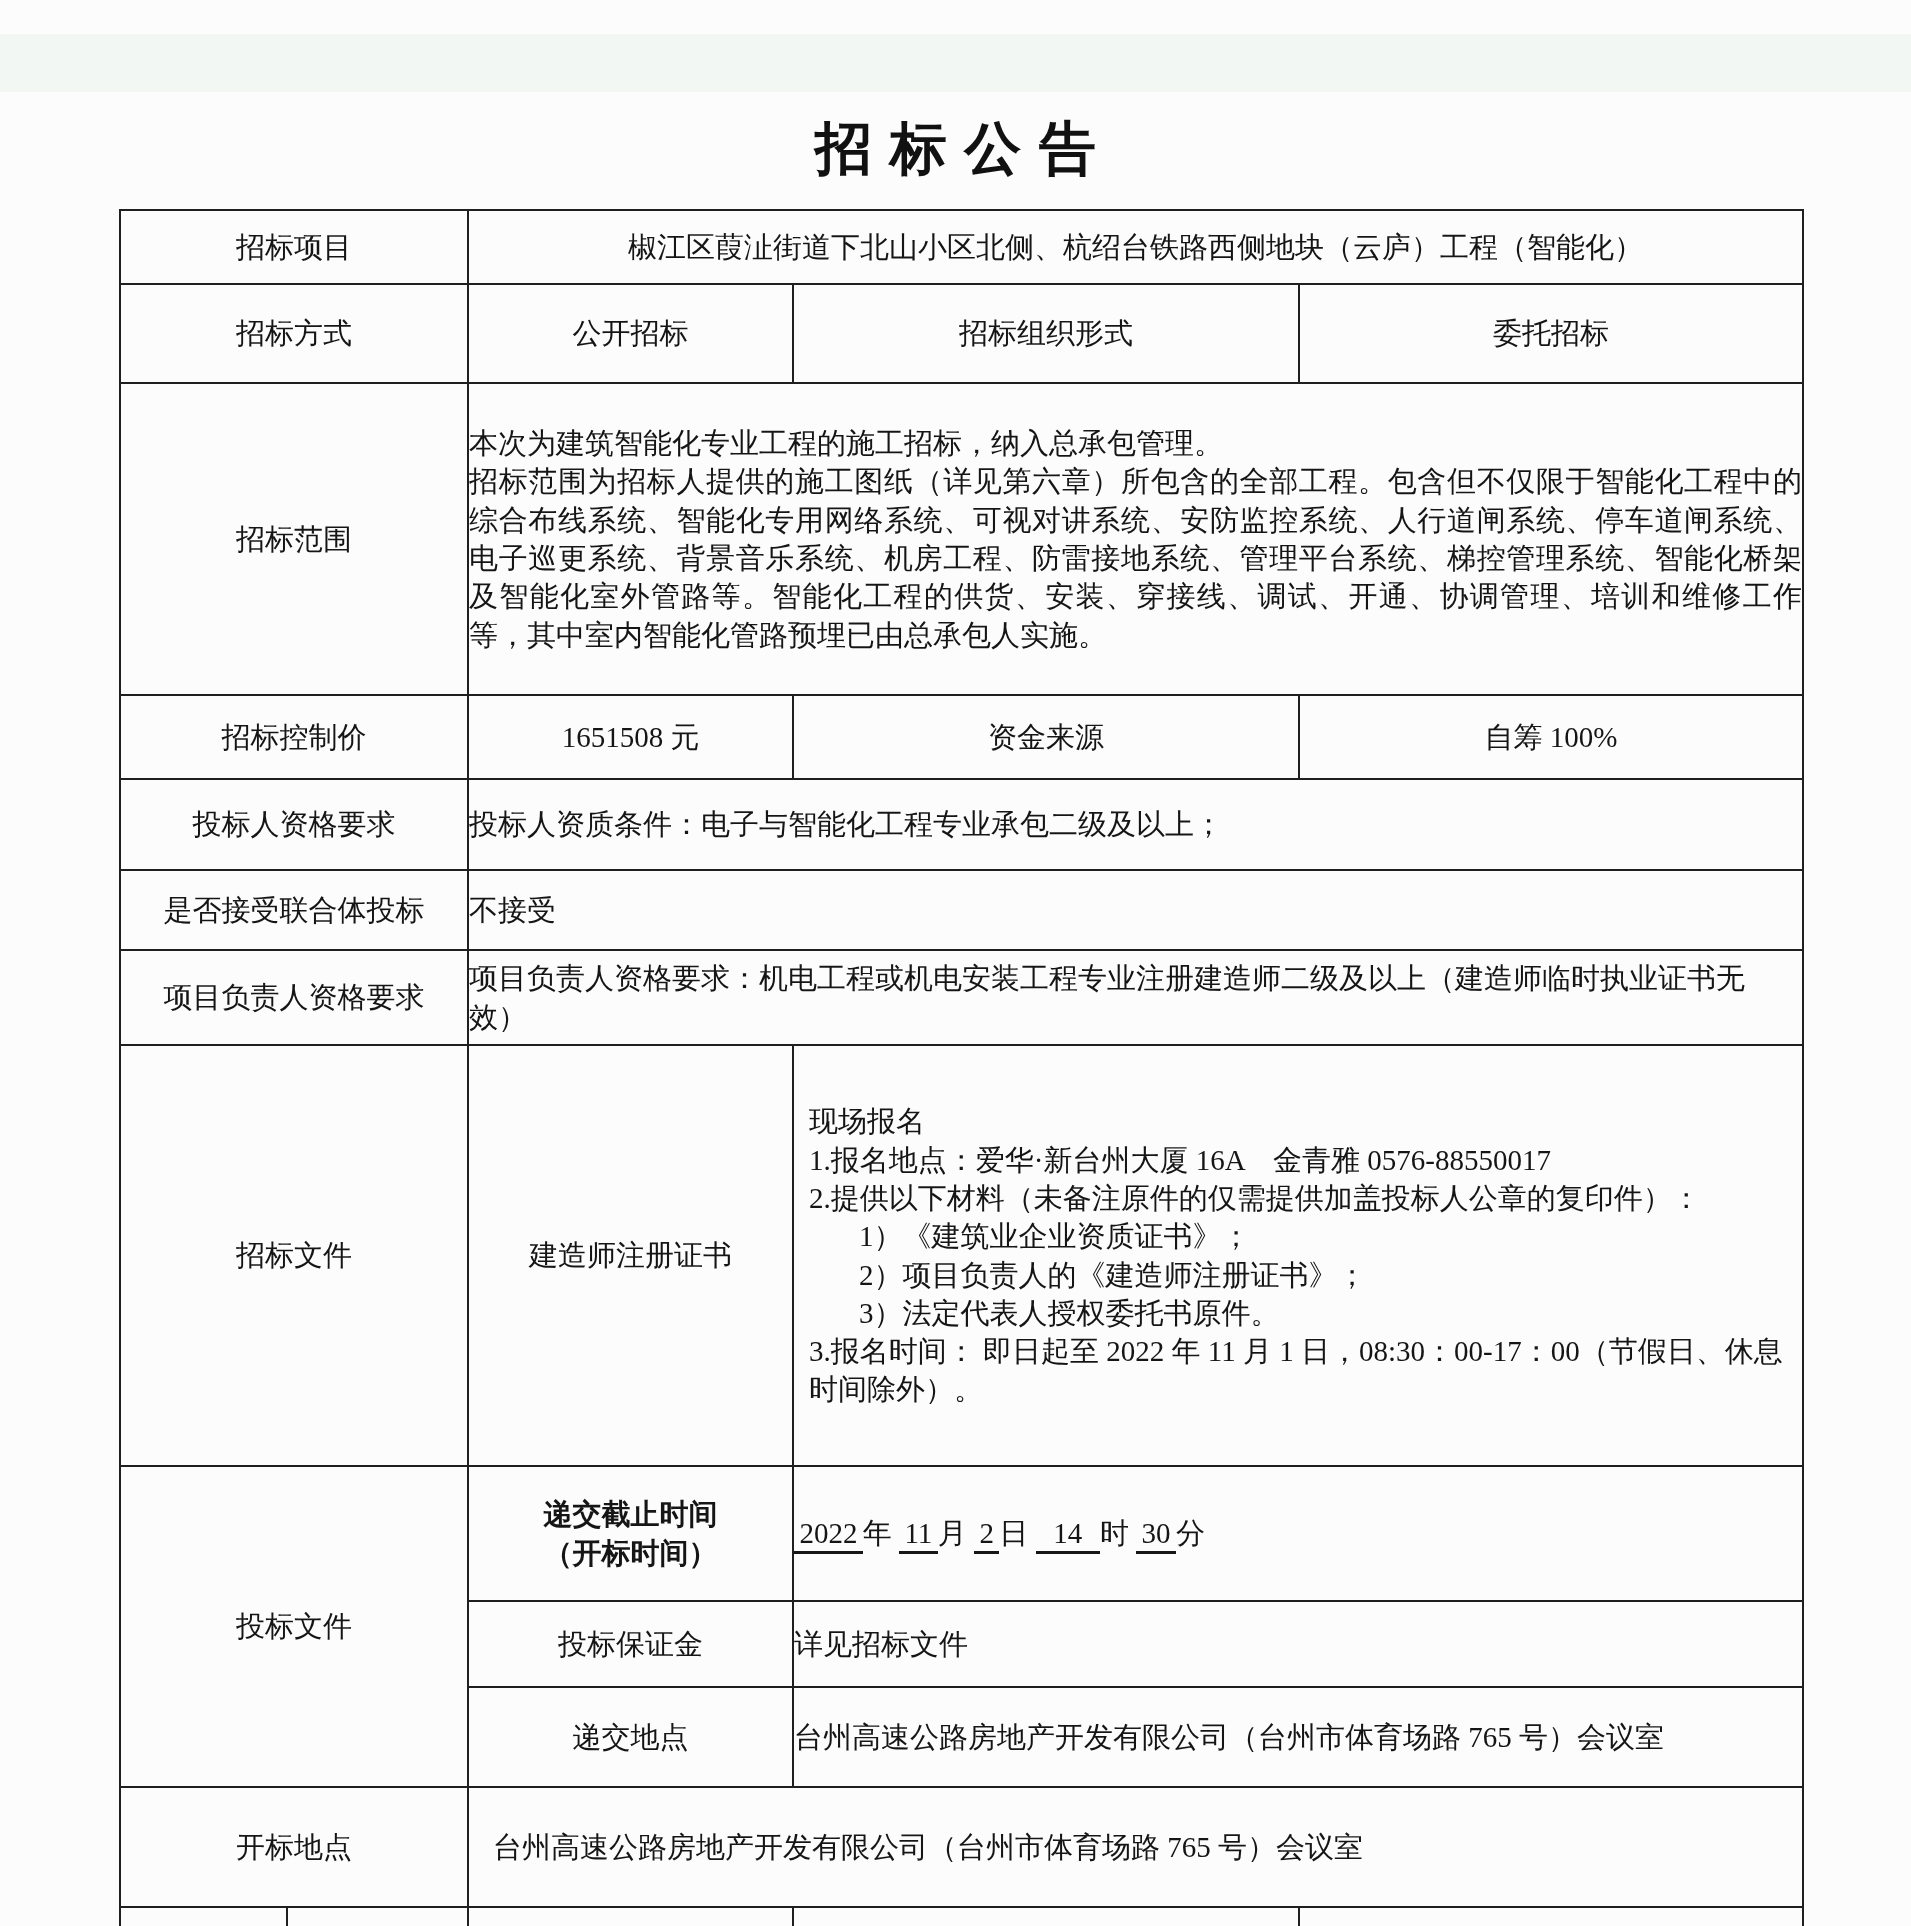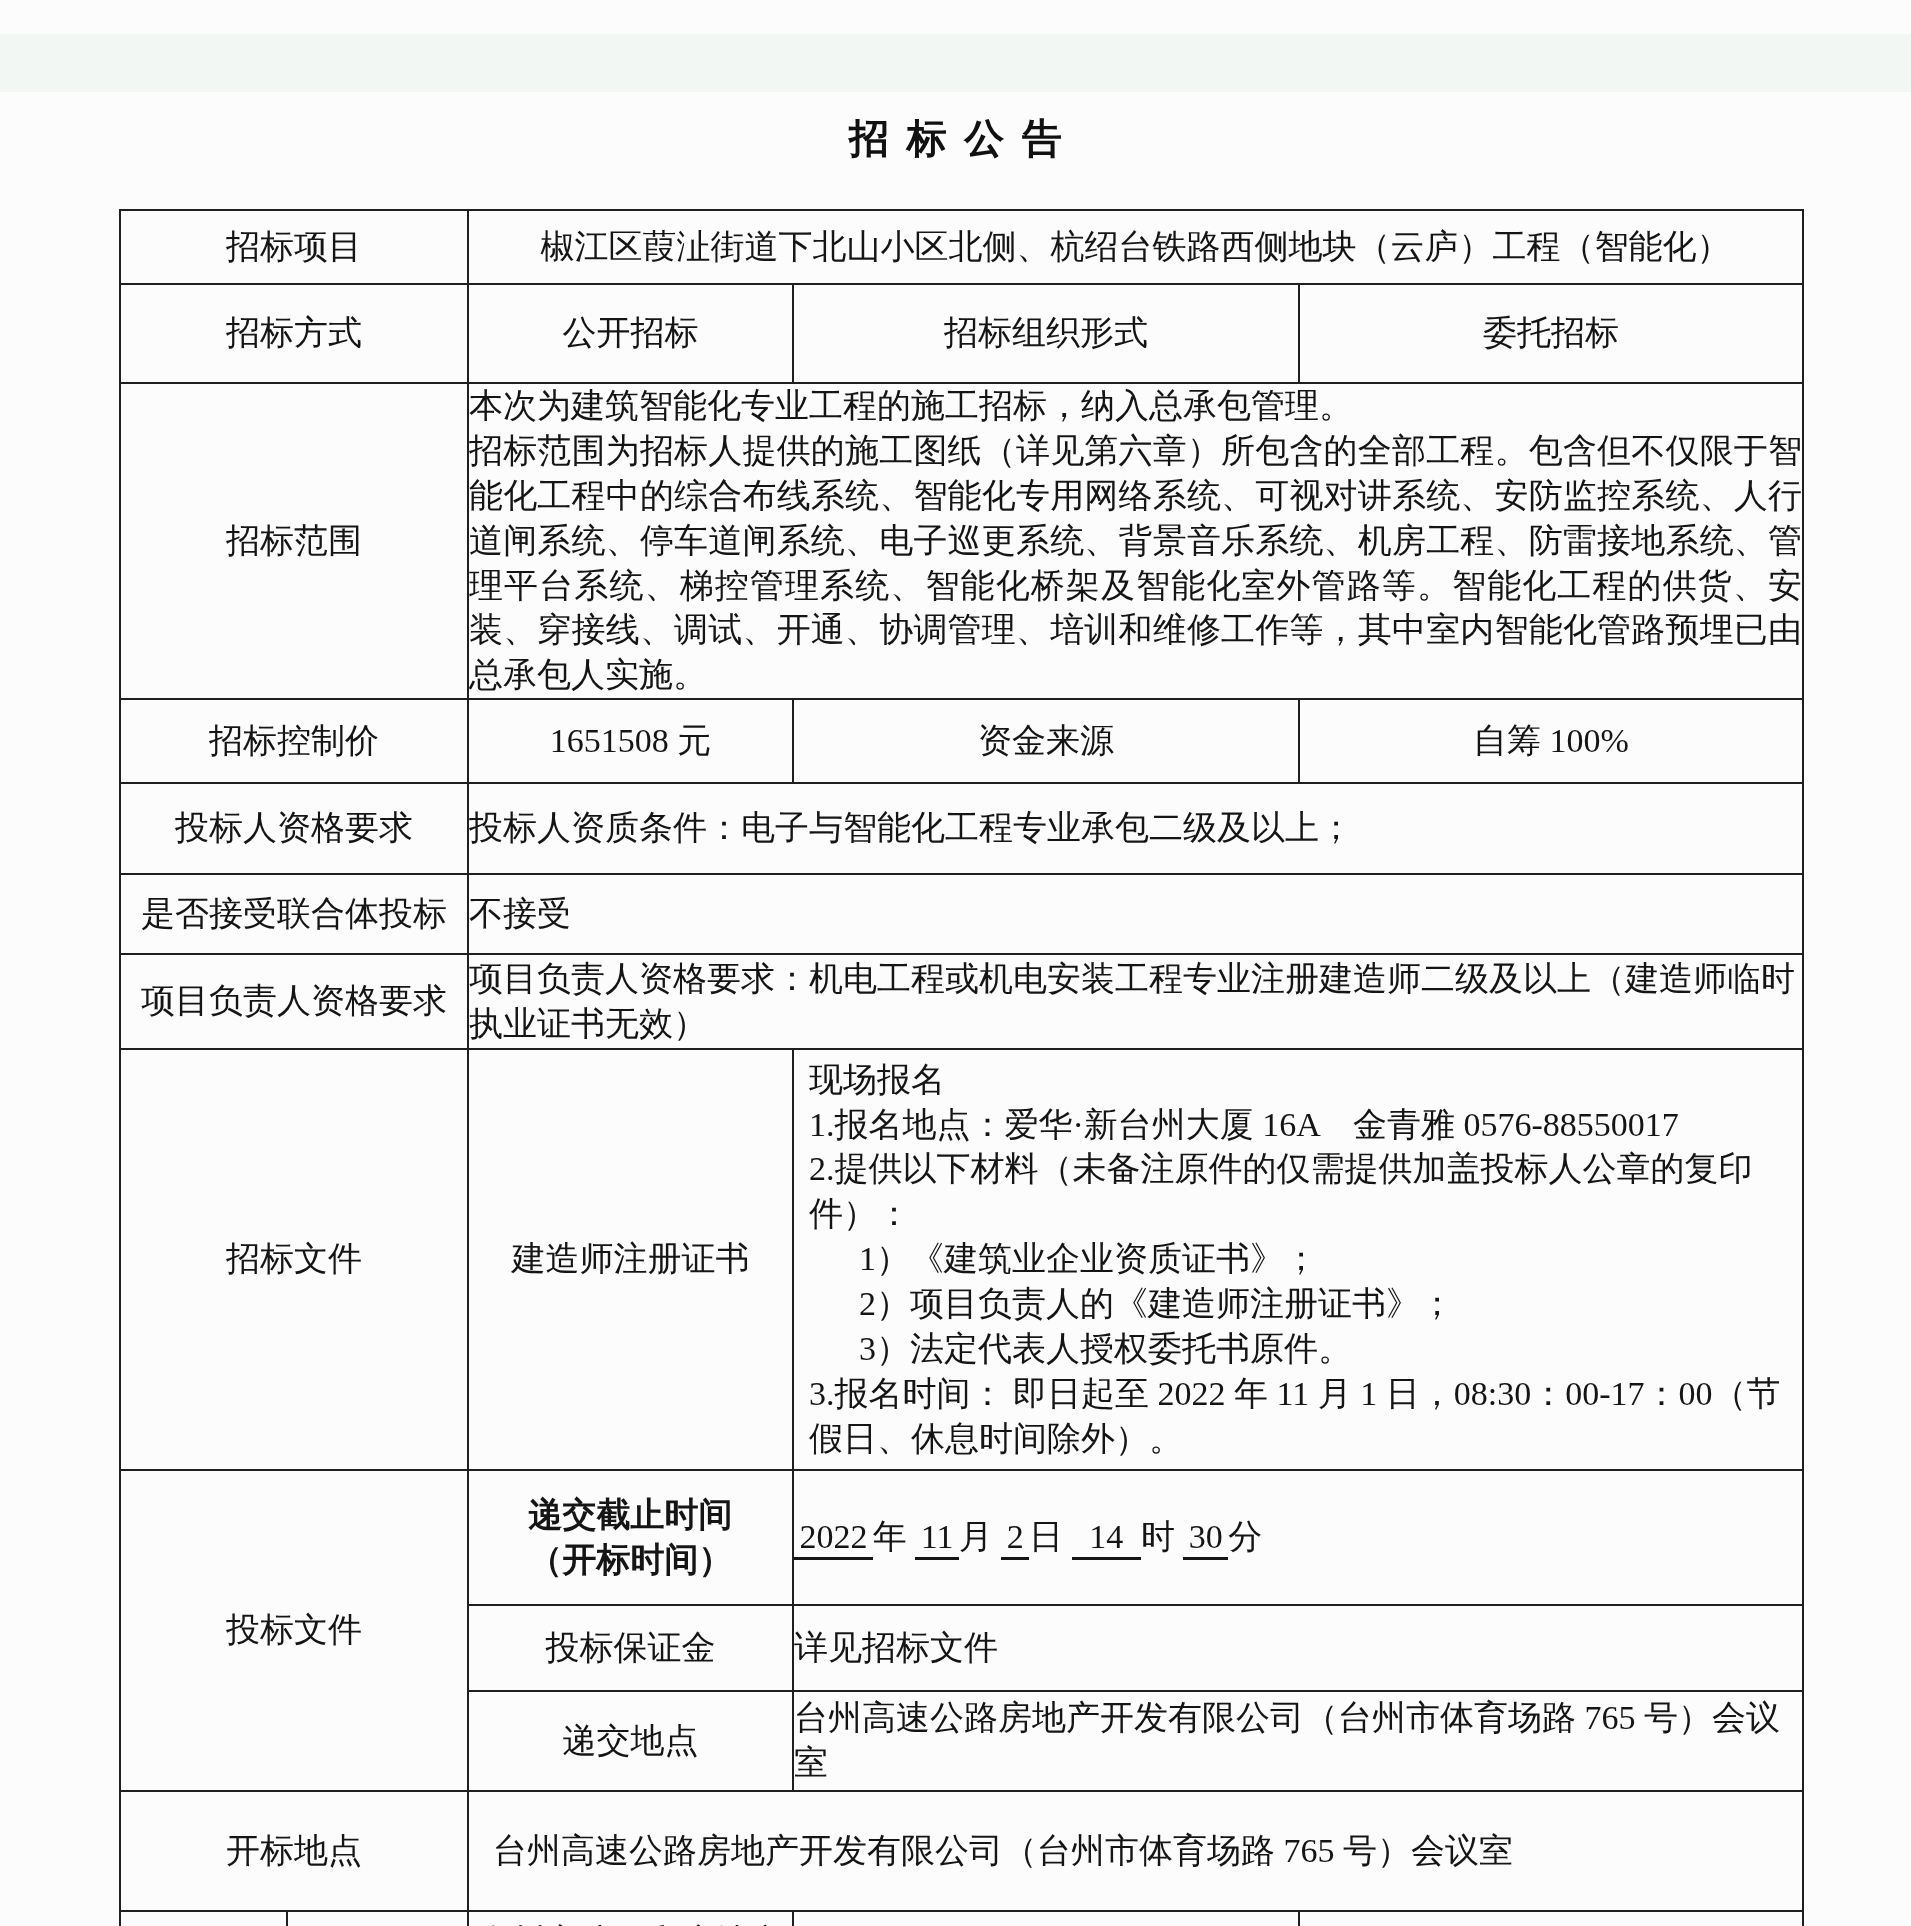--- a/index.html
+++ b/index.html
@@ -12,33 +12,33 @@
     overflow:hidden;
   }
   .scan-band{
     position:absolute;left:0;top:34px;width:100%;height:58px;
     background:#edf3ee;opacity:.55;
   }
   .sheet{position:absolute;left:0;top:0;width:100%;height:100%;}
   .title{
     position:absolute;left:0;top:111px;width:100%;
     text-align:center;
-    font-size:40px;font-weight:bold;
+    font-size:57px;font-weight:bold;
     letter-spacing:17.7px;text-indent:17.7px;
     color:#111;
   }
   table.notice{
     position:absolute;left:119px;top:209px;
     width:1683px;
     border-collapse:collapse;
     table-layout:fixed;
   }
   table.notice td{
     border:2.7px solid #1f1f1f;
-    font-size:34px;
+    font-size:29px;
     line-height:1.32;
     vertical-align:middle;
     word-break:break-all;
     padding:0;
     margin-top:41px;
   }
   td.lab{text-align:center;padding:0 5.4px;}
   td.val-c{text-align:center;padding:0 5.4px;}
   td.val-l{text-align:left;padding:3.9px 15.4px 3.9px 21.6px;}
   td.doc-cell{font-size:32px;line-height:53px;padding:5.4px 11.6px 5.4px 21.6px;vertical-align:middle;}

